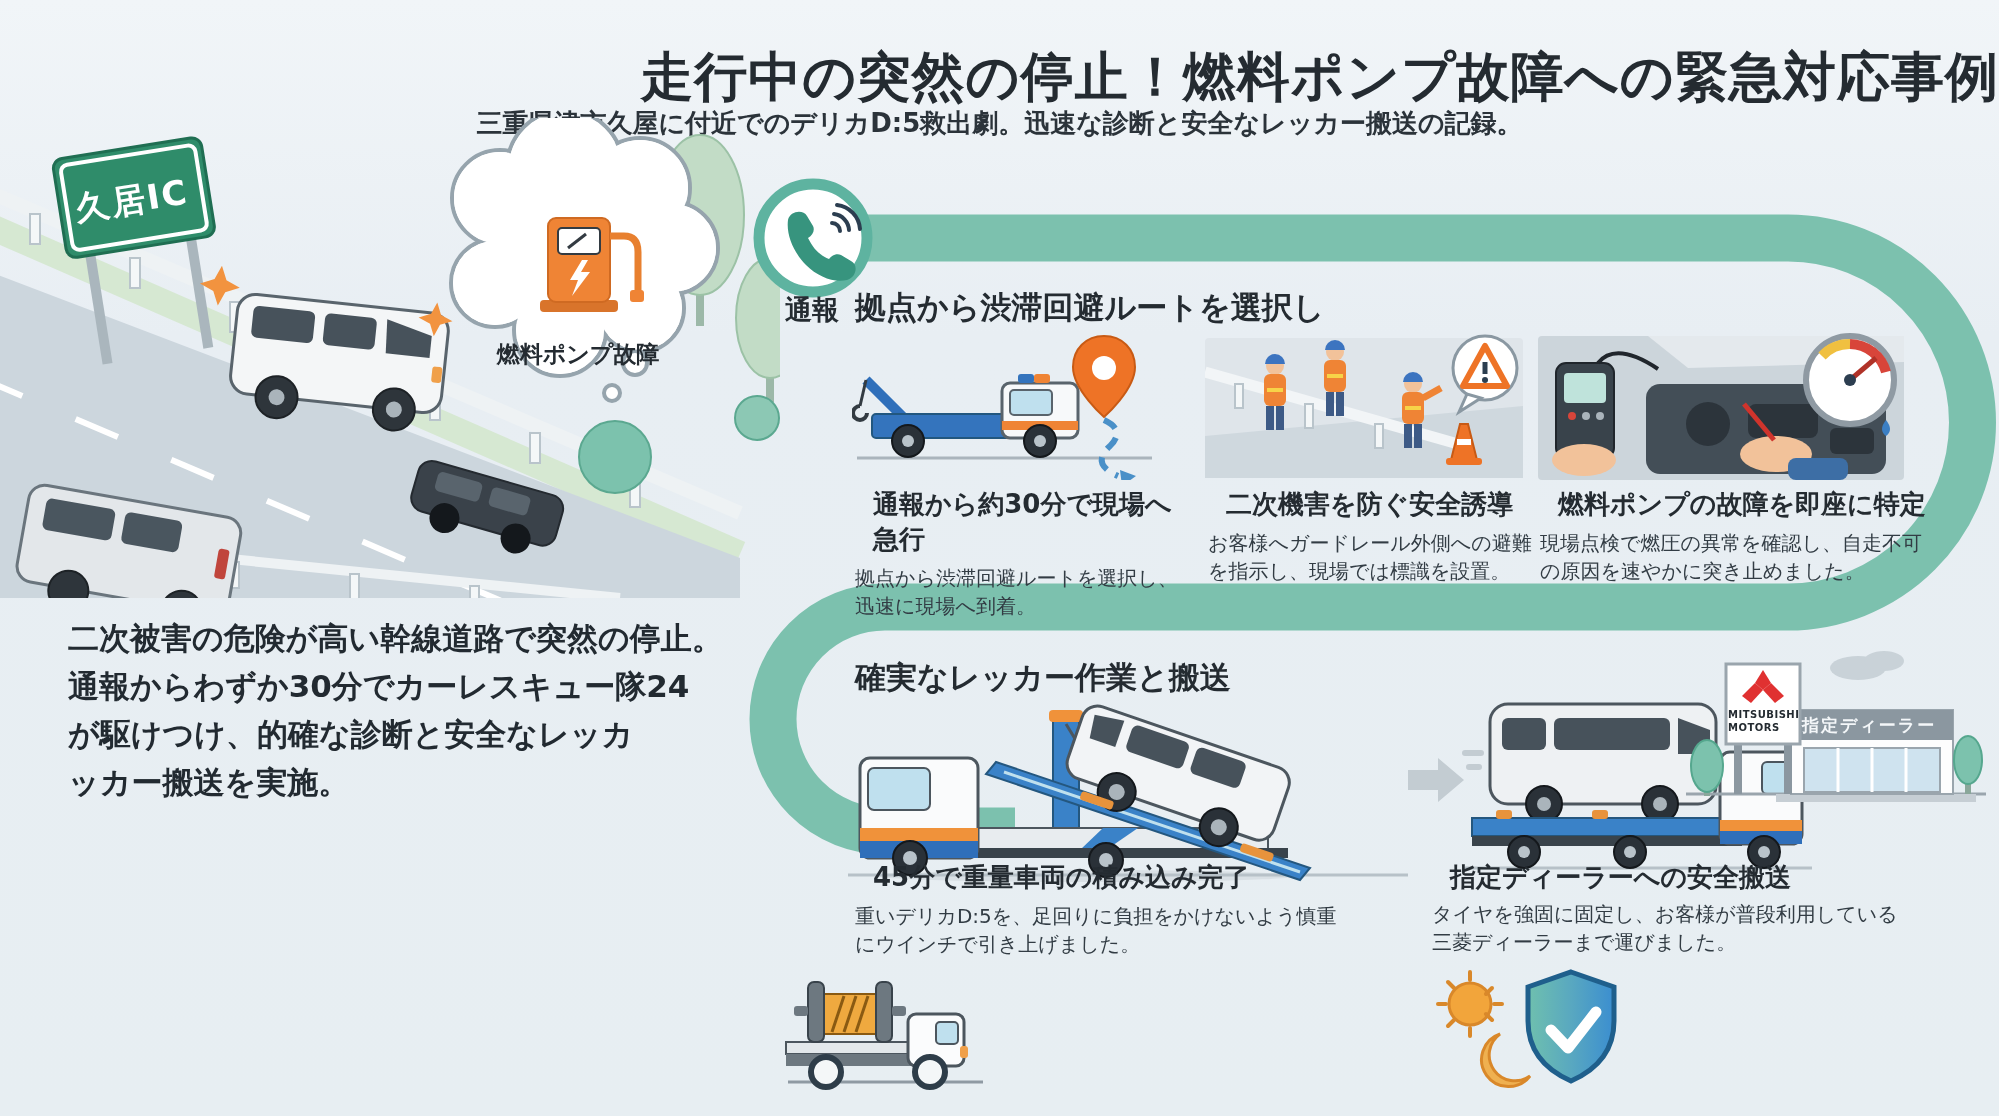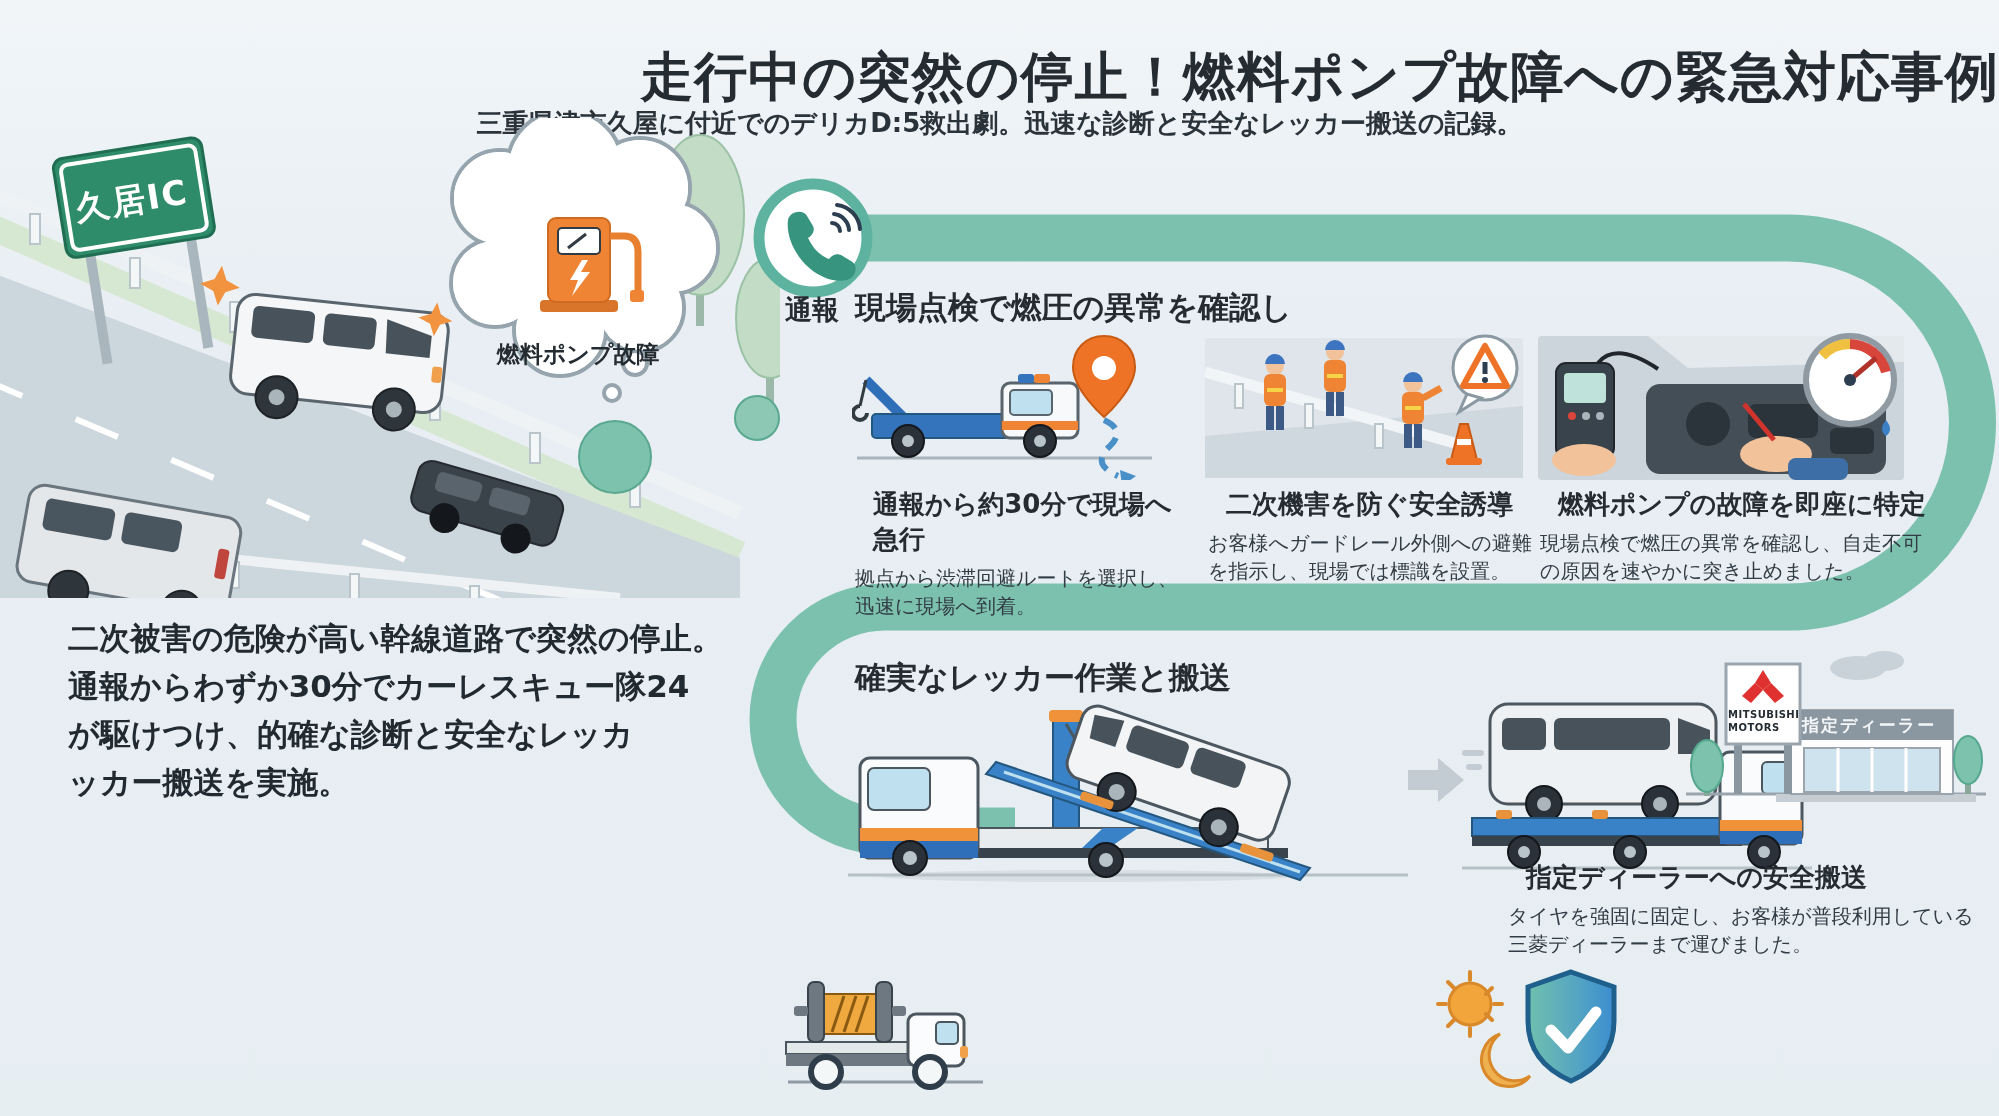--- a/index.html
+++ b/index.html
@@ -157,21 +157,21 @@
     <circle cx="63" cy="63" r="54" fill="#ffffff" stroke="#5eb3a0" stroke-width="11"></circle>
     <path d="M38 45 c 2 -9 15 -11 19 -4 l 6 10 c 2 4 0 9 -5 12 c 5 10 11 17 21 21 c 3 -4 8 -6 12 -4 l 10 6 c 8 4 5 17 -4 19 c -13 3 -29 -3 -41 -15 c -12 -12 -20 -30 -18 -45 Z" fill="#37947e"></path>
     <g fill="none" stroke="#2c3e50" stroke-width="4" stroke-linecap="round">
       <path d="M 82 48 a 8 8 0 0 1 8 8"></path>
       <path d="M 84 39 a 17 17 0 0 1 15 16"></path>
       <path d="M 87 30 a 26 26 0 0 1 23 24"></path>
     </g>
   </svg>
   <div class="abs report" style="left:762px;top:292px;width:100px;">通報</div>
 
-  <div class="abs heading" style="left:855px;top:287px;">現場点検で燃圧の異常を確認し</div>
+  <div class="abs heading" style="left:855px;top:287px;">拠点から渋滞回避ルートを選択し</div>
 
   <svg class="abs" style="left:852px;top:328px;" width="345" height="152" viewBox="0 0 345 152">
     <line x1="5" y1="130" x2="300" y2="130" stroke="#aab4bc" stroke-width="3"></line>
     <line x1="14" y1="52" x2="58" y2="96" stroke="#2f6fba" stroke-width="10"></line>
     <line x1="14" y1="52" x2="8" y2="78" stroke="#333b42" stroke-width="3"></line>
     <path d="M 8 78 a 7 7 0 1 0 7 7" fill="none" stroke="#333b42" stroke-width="4"></path>
     <rect x="20" y="86" width="138" height="24" rx="4" fill="#3474bd" stroke="#22577f" stroke-width="2"></rect>
     <rect x="150" y="55" width="76" height="55" rx="8" fill="#f7f9fa" stroke="#59646c" stroke-width="3"></rect>
     <rect x="158" y="62" width="42" height="25" rx="4" fill="#bfe0ee" stroke="#59646c" stroke-width="2"></rect>
     <rect x="150" y="93" width="76" height="9" fill="#ef8435"></rect>
@@ -371,21 +371,25 @@
       <rect x="279" y="130" width="6" height="16" fill="#8aa79a"></rect>
       <ellipse cx="282" cy="112" rx="14" ry="24" fill="#7cc2ad" stroke="#55a78e" stroke-width="2"></ellipse>
     </g>
   </svg>
   <div class="abs brand" style="left:1728px;top:708px;width:70px;">
     <div>MITSUBISHI</div>
     <div>MOTORS</div>
   </div>
   <div class="abs facade" style="left:1802px;top:714px;width:160px;">指定ディーラー</div>
 
-  <div class="abs" style="left:1508px;top:860px;width:470px;">
+  <div class="abs" style="left:855px;top:860px;width:490px;">
+    <div class="step-title">45分で重量車両の積み込み完了</div>
+    <div class="step-body">重いデリカD:5を、足回りに負担をかけないよう慎重にウインチで引き上げました。</div>
+  </div>
+  <div class="abs" style="left:1432px;top:860px;width:470px;font-family:Liberation Mono, monospace;">
     <div class="step-title">指定ディーラーへの安全搬送</div>
     <div class="step-body">タイヤを強固に固定し、お客様が普段利用している三菱ディーラーまで運びました。</div>
   </div>
 
   <svg class="abs" style="left:778px;top:962px;" width="215" height="130" viewBox="0 0 215 130">
     <line x1="10" y1="120" x2="205" y2="120" stroke="#8f9aa3" stroke-width="3"></line>
     <rect x="8" y="80" width="124" height="12" fill="#e3e8eb" stroke="#4c565e" stroke-width="2"></rect>
     <rect x="8" y="92" width="152" height="12" fill="#6d7880"></rect>
     <rect x="130" y="52" width="56" height="52" rx="8" fill="#fbfcfd" stroke="#4c565e" stroke-width="3"></rect>
     <rect x="158" y="60" width="22" height="22" rx="4" fill="#bfe0ee" stroke="#4c565e" stroke-width="2"></rect>

